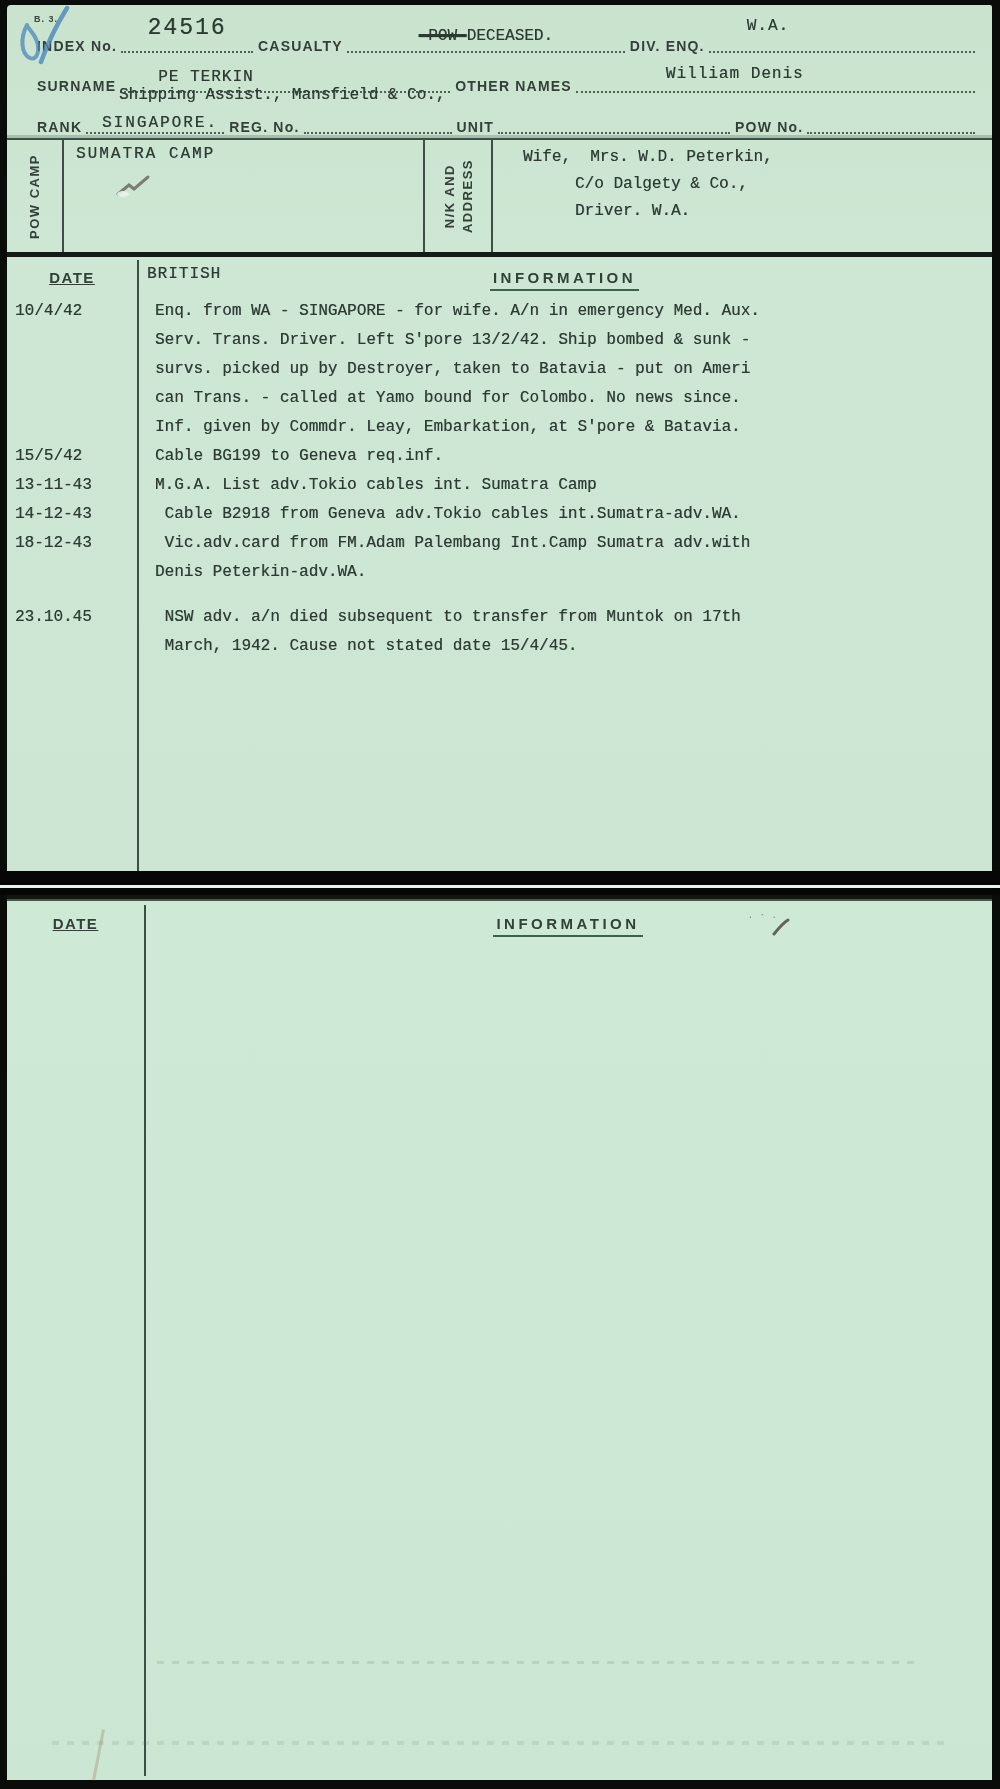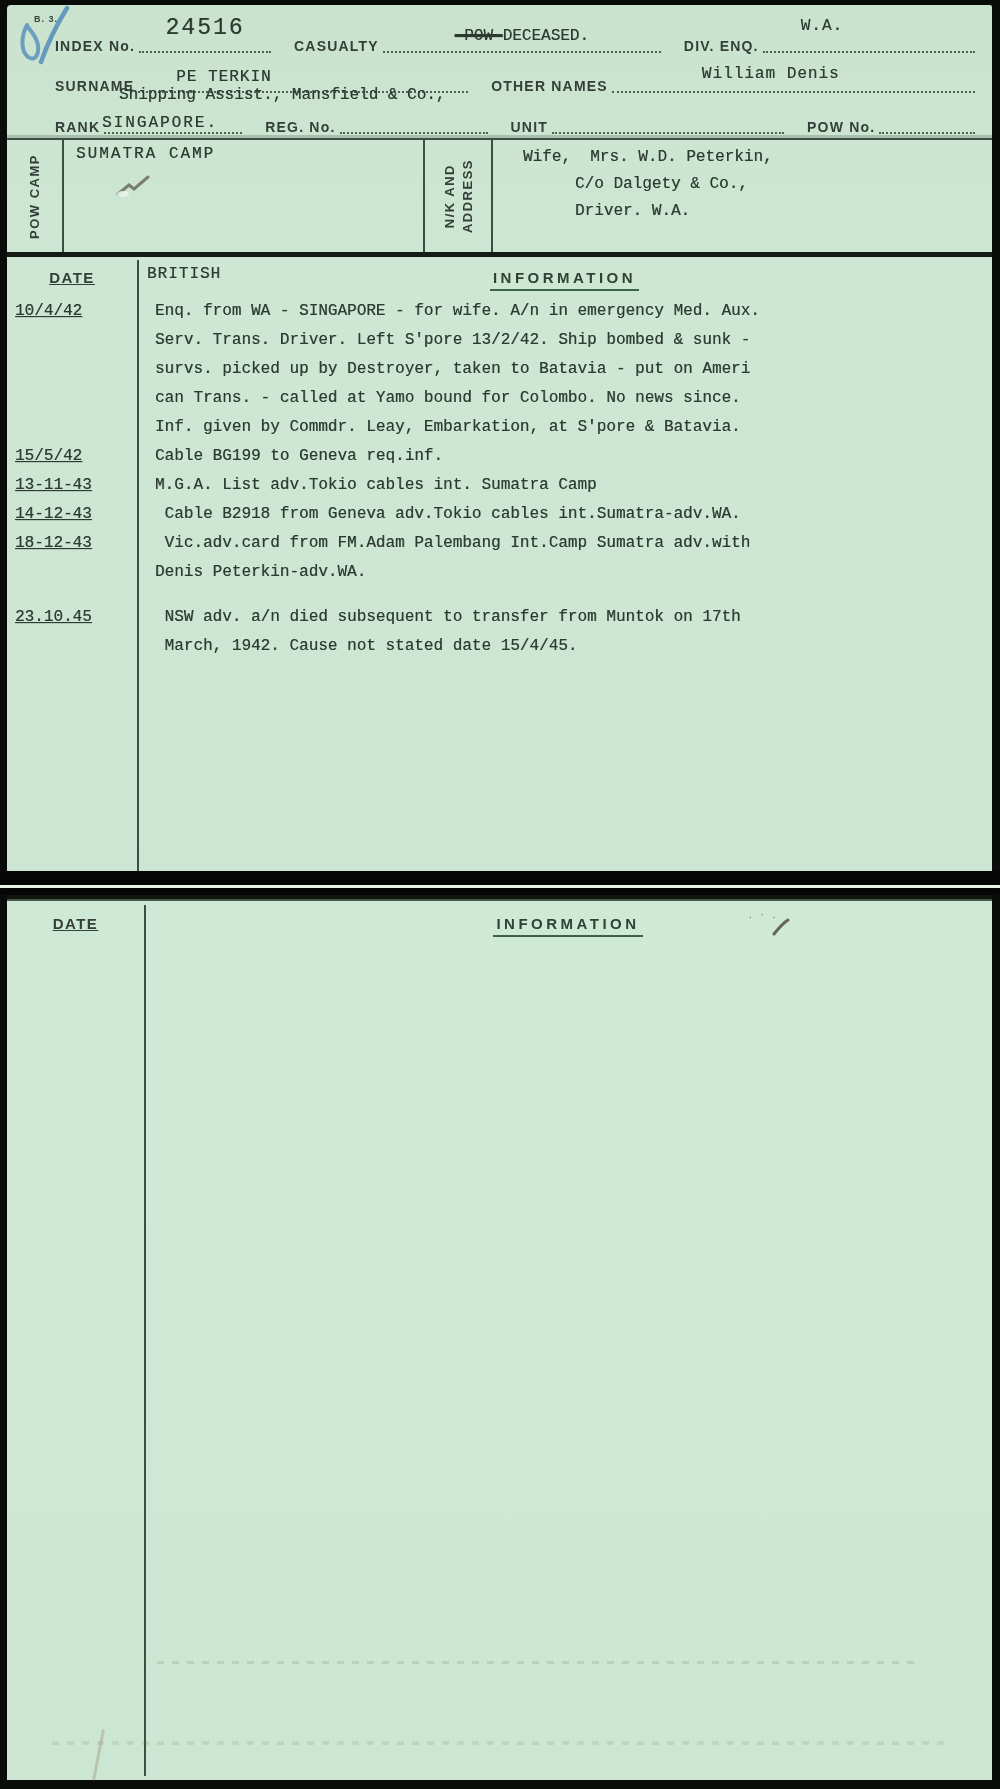--- a/index.html
+++ b/index.html
@@ -29,21 +29,21 @@
   .card2{
     height:881px;
     background:linear-gradient(180deg,#cfe9d7 0%,#cde8d5 60%,#cbe6d2 100%);
     border-top:4px solid #11160f;
   }
   .hairline{height:2px;background:#46584c;width:100%;}
 
   
   .plabel{
     font-weight:bold;font-size:14px;letter-spacing:1.2px;
-    color:#333f38;white-space:nowrap;padding-bottom:3px;padding-left:18px;
+    color:#333f38;white-space:nowrap;padding-bottom:3px;
   }
   .tiny-label{
     position:absolute;left:27px;top:9px;
     font-size:9px;font-weight:bold;color:#3a453d;letter-spacing:1px;
   }
 
   
   .typed{
     font-family:"Liberation Mono","DejaVu Sans Mono",monospace;
     font-size:16px;color:#2c3a32;white-space:pre;
@@ -91,21 +91,21 @@
   .thead{display:flex;padding-top:12px;height:28px;}
   .th-date{width:130px;text-align:center;font-weight:bold;font-size:15px;letter-spacing:1.5px;color:#333f38;text-decoration:underline;}
   .th-info{flex:1;position:relative;text-align:center;}
   .british{position:absolute;left:10px;top:-4px;letter-spacing:1px;}
   .info-title{
     display:inline-block;font-weight:bold;font-size:15px;letter-spacing:3.5px;color:#2f4234;
     border-bottom:2px solid #3e6247;padding:0 3px 3px 3px;
   }
   .trow{display:flex;}
   .trow.gap-before{margin-top:16px;}
-  .tdate{width:140px;padding-left:8px;box-sizing:border-box;line-height:29px;text-decoration:underline;}
+  .tdate{width:140px;padding-left:8px;box-sizing:border-box;line-height:29px;}
   .tinfo{flex:1;padding-left:8px;}
   .tline{line-height:29px;height:29px;}
 
   
   .c2body{position:relative;height:calc(881px - 2px);}
   .c2body::before{
     content:"";position:absolute;left:137px;top:4px;bottom:4px;width:2px;background:#3d4f45;
   }
   .c2head{display:flex;padding-top:14px;}
   .c2 .th-date{width:137px;}

